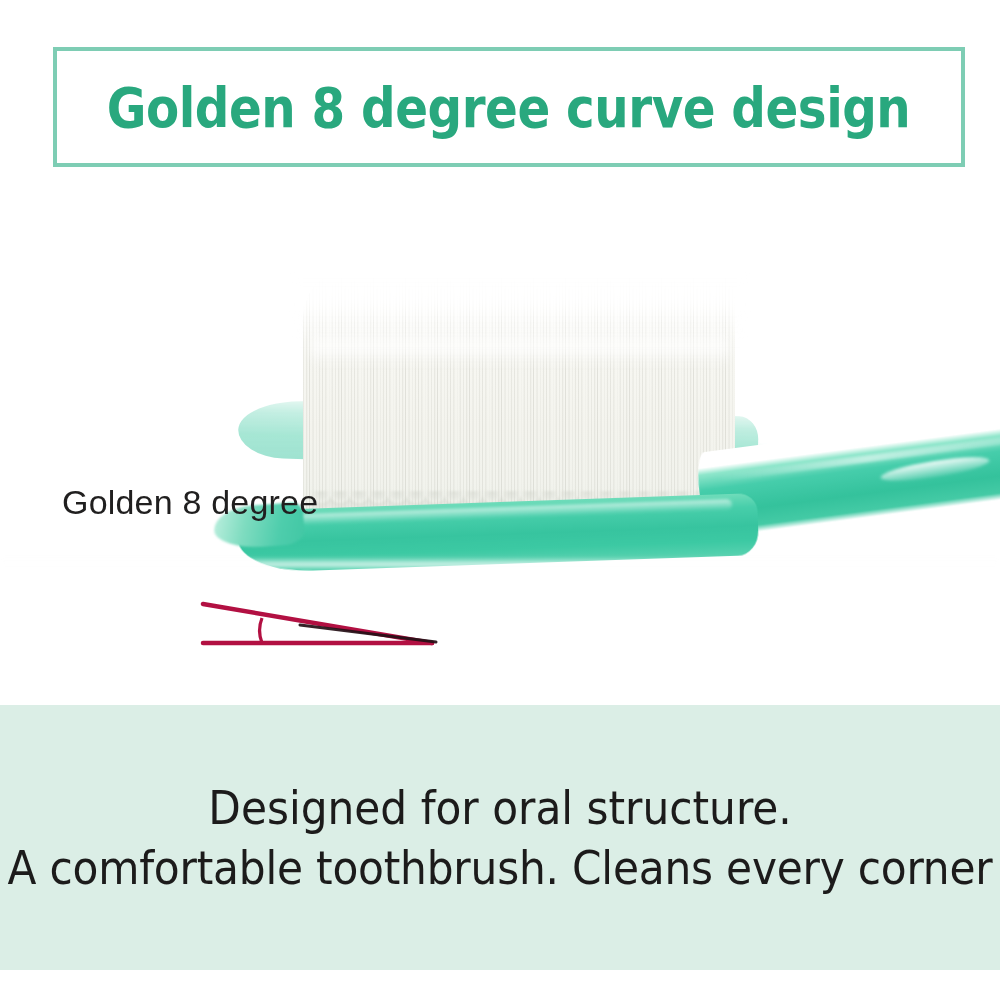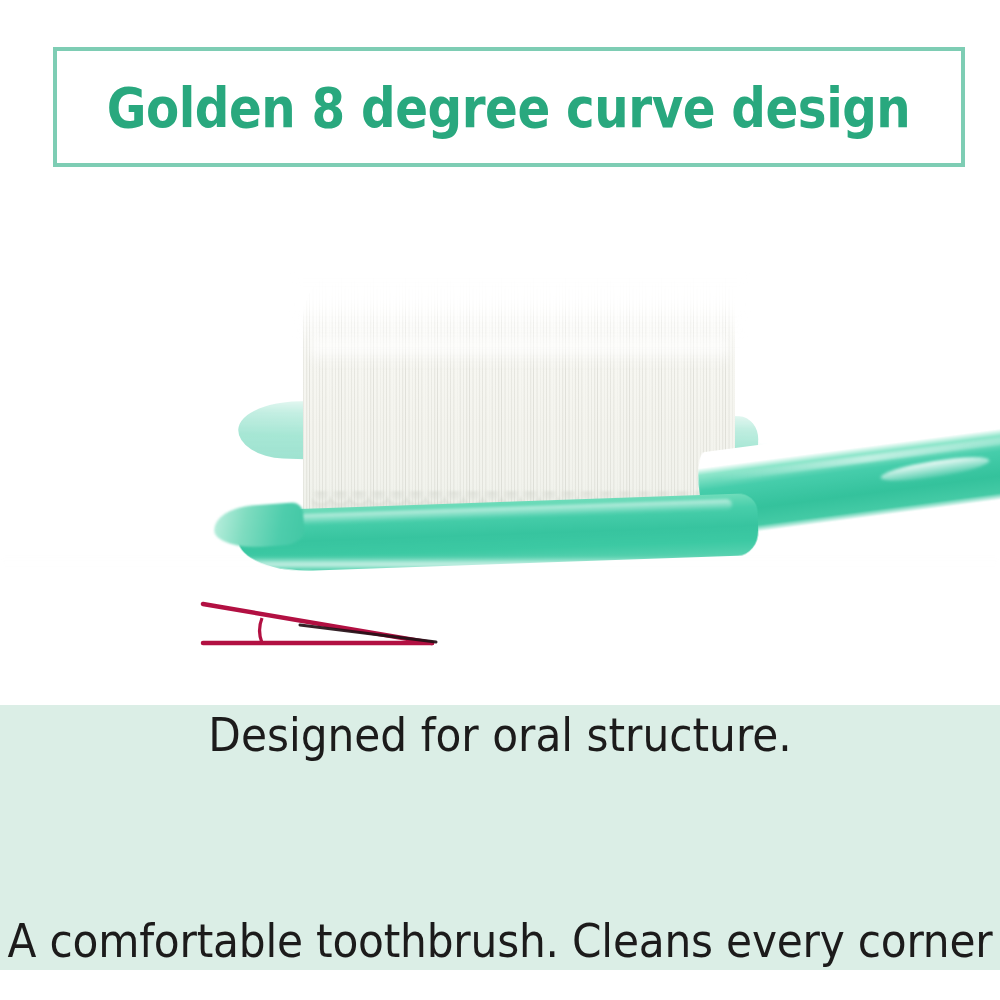--- a/index.html
+++ b/index.html
@@ -297,21 +297,21 @@
   .caption-panel {
     position: absolute;
     left: 0;
     top: 705px;
     width: 1000px;
     height: 265px;
     background: #dbeee6;
     display: flex;
     flex-direction: column;
     align-items: center;
-    justify-content: space-between;
+    justify-content: center;
   }
   .caption-line {
     font-family: "Liberation Sans Narrow", "DejaVu Sans Condensed", "Liberation Sans", sans-serif;
     font-size: 47px;
     line-height: 1.26;
     color: #1c1b1b;
     white-space: nowrap;
     text-align: center;
   }
   .caption-line.wide { letter-spacing: -0.2px; }
@@ -362,20 +362,21 @@
 
       <line x1="203" y1="293" x2="432" y2="293" stroke="#b21042" stroke-width="4.5" stroke-linecap="round"></line>
 
       <path d="M 262 268 A 34 34 0 0 0 262 293" fill="none" stroke="#b21042" stroke-width="3.2"></path>
 
       <line x1="300" y1="275" x2="436" y2="292" stroke="#241016" stroke-width="3" stroke-linecap="round" opacity="0.92"></line>
     </svg>
 
   </div>
 
+  <div class="angle-label">Golden 8 degree</div>
 
   <div class="caption-panel">
     <div class="caption-line">Designed for oral structure.</div>
     <div class="caption-line wide">A comfortable toothbrush. Cleans every corner</div>
   </div>
   <div class="panel-bottom"></div>
 
 </div>
 
 </body></html>

